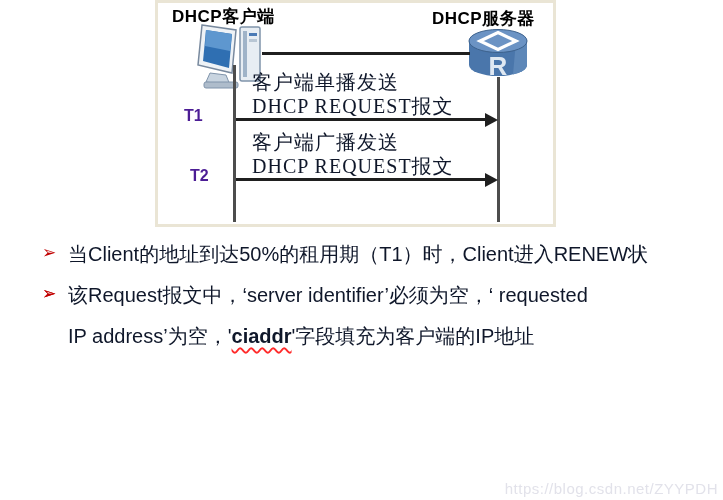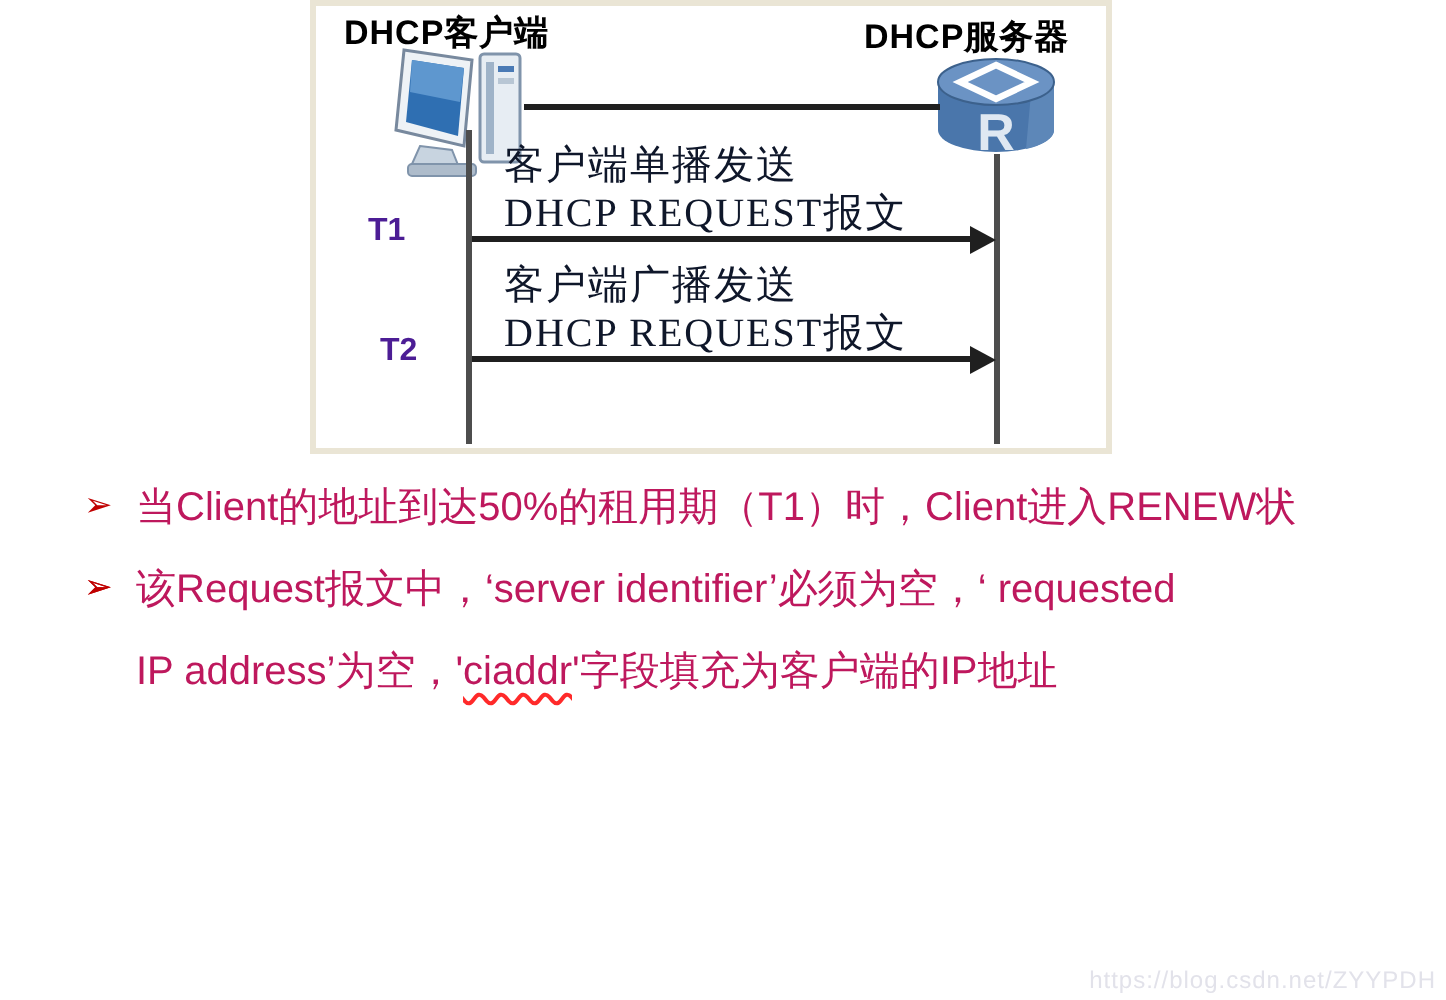--- a/index.html
+++ b/index.html
@@ -34,25 +34,25 @@
     border-top:7px solid transparent;
     border-bottom:7px solid transparent;}
 
   .icon-wrap{position:absolute;}
 
   
   .bullets{position:absolute;left:68px;top:234px;width:648px;}
   .bullet{position:relative;}
   .bullet .marker{position:absolute;left:-26px;top:9px;color:var(--bullet_red);
     font-size:17px;line-height:20px;}
-  .bline{font-size:20px;line-height:41px;white-space:nowrap;color:#be185d;}
-  .misspell{text-decoration:underline wavy #ff2a2a;text-decoration-thickness:1.5px;text-underline-offset:4px;}
+  .bline{font-size:20px;line-height:41px;white-space:nowrap;color:#0f172a;}
+  .misspell{text-decoration:underline wavy #ff2a2a;text-decoration-thickness:1.5px;text-underline-offset:4px;font-weight:bold;}
 
   
-  .watermark{position:absolute;right:3px;bottom:3px;font-size:12px;
+  .watermark{position:absolute;right:3px;bottom:3px;font-size:15px;
     color:var(--watermark_gray);letter-spacing:0.5px;}
 </style>
 </head>
 <body>
 
 <div class="stage">
 
   <div class="diagram">
 
     <div class="d-title client">DHCP客户端</div>

